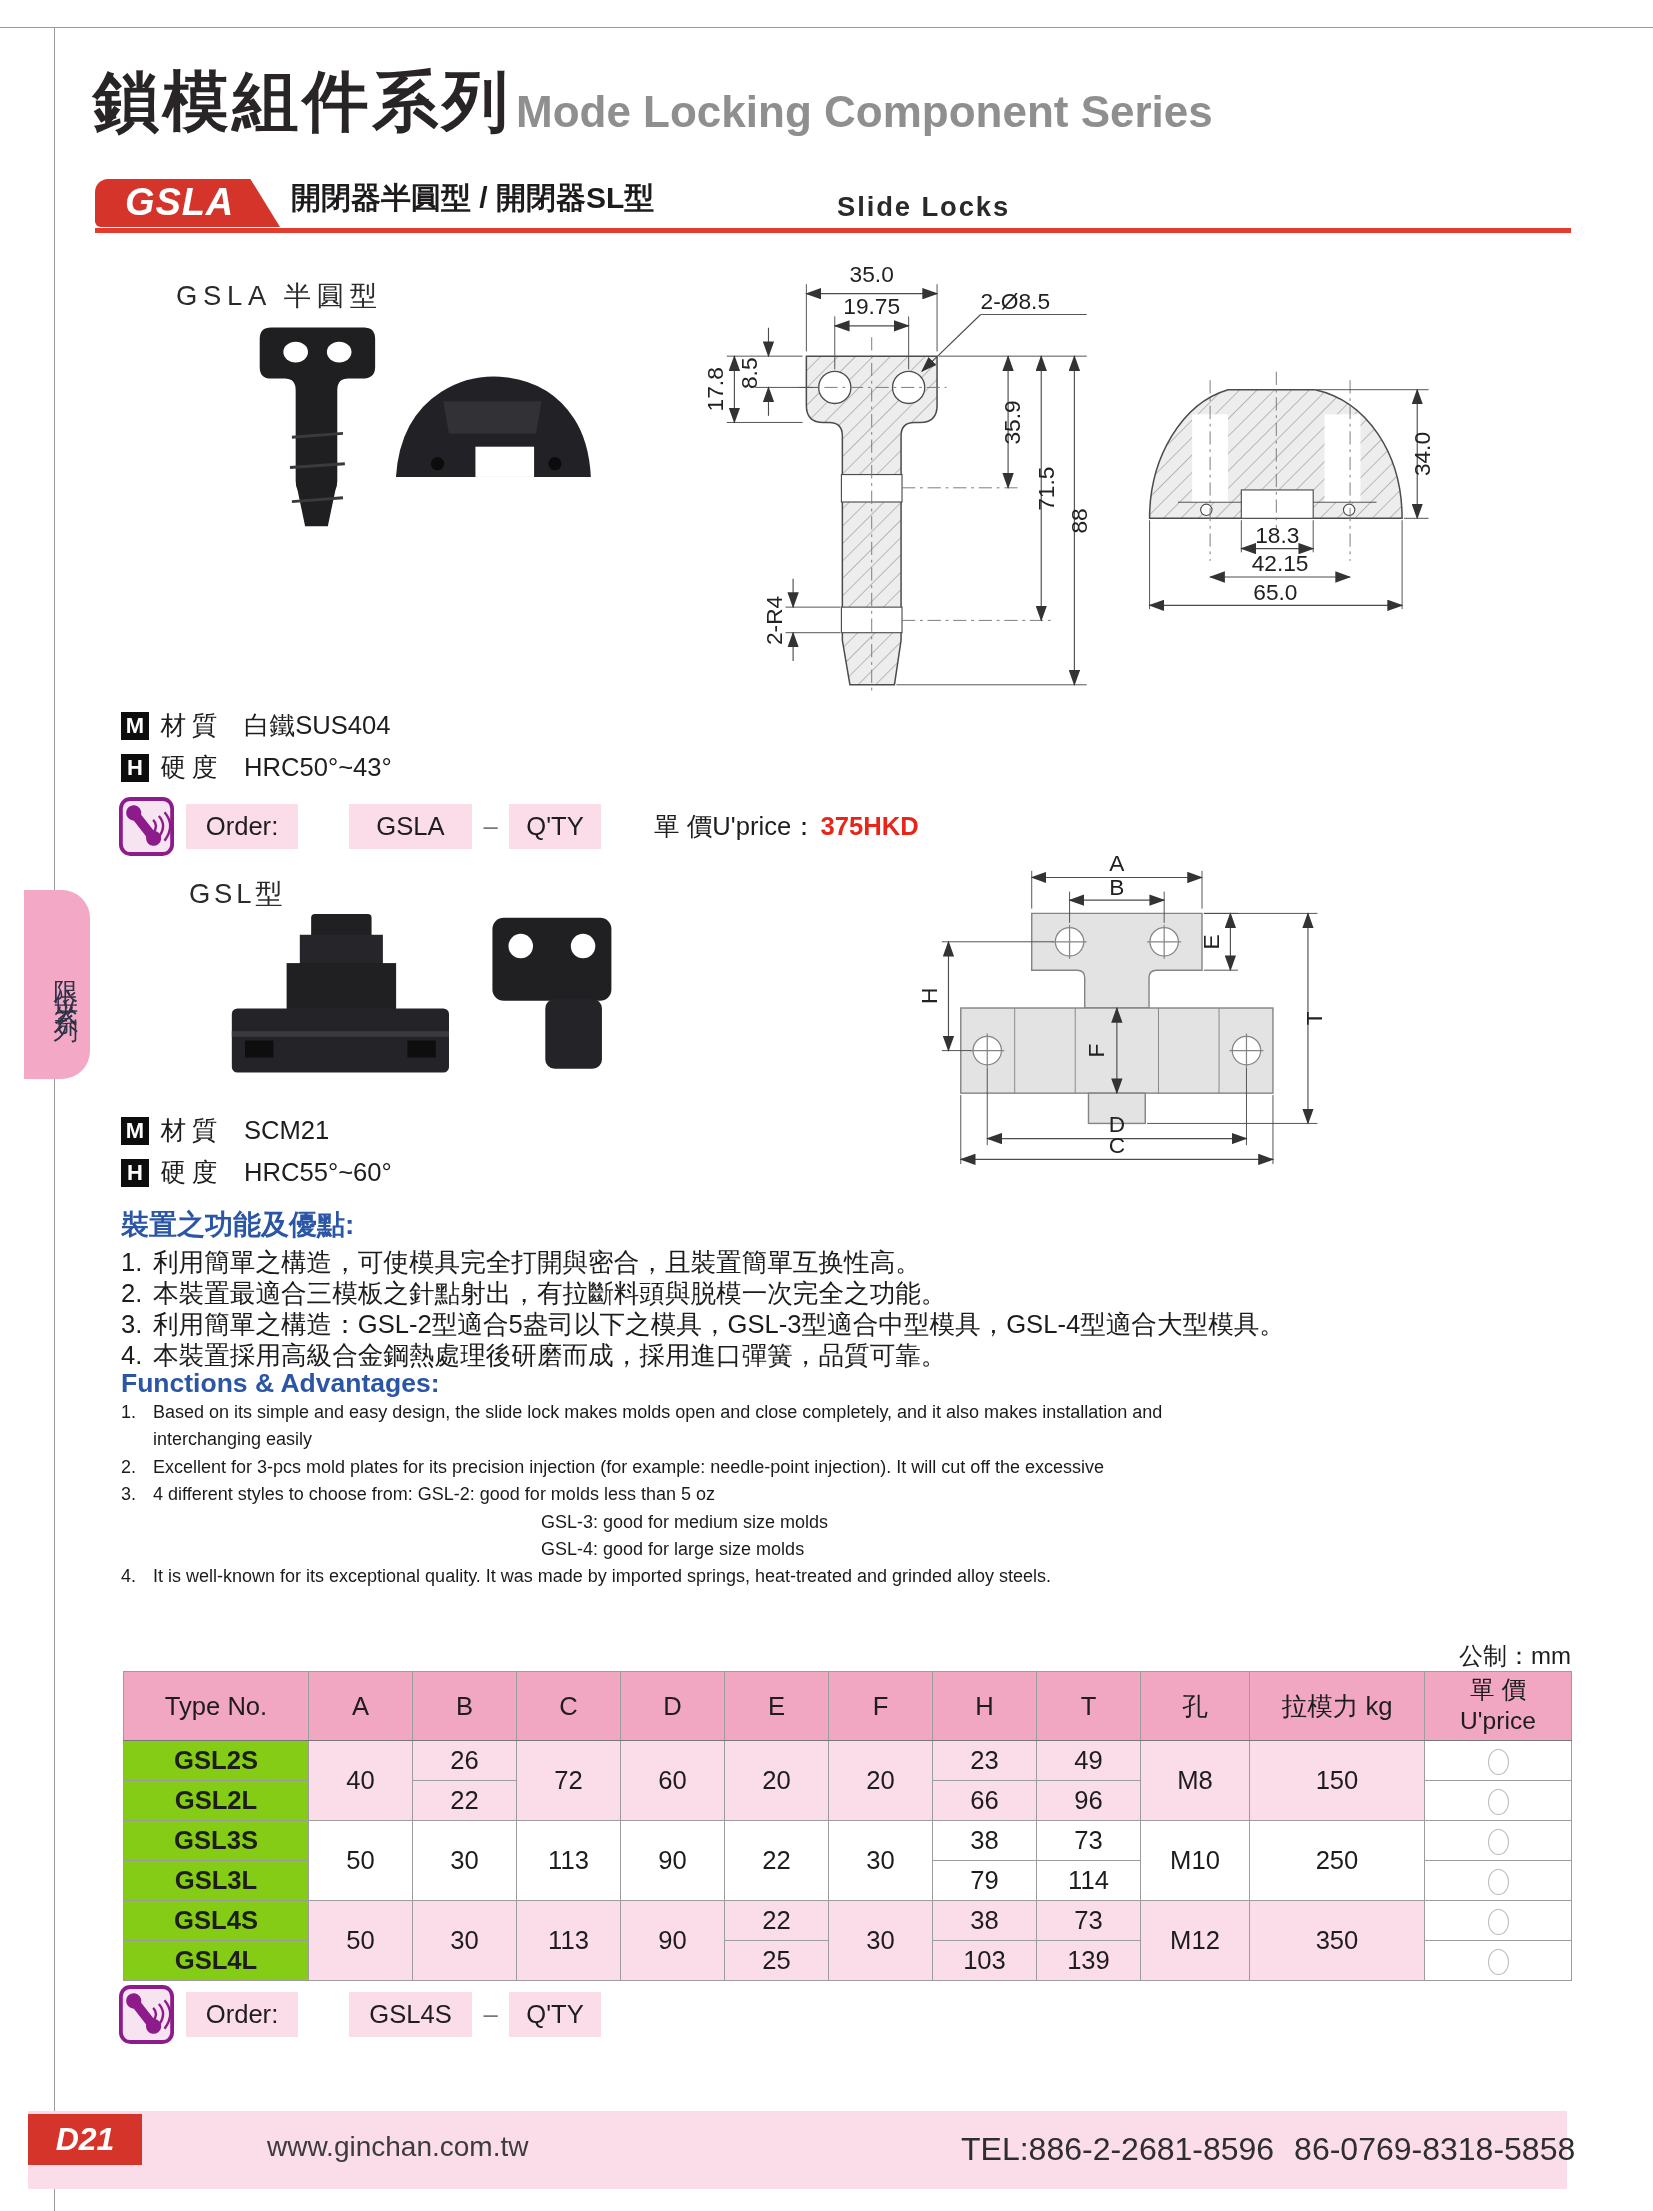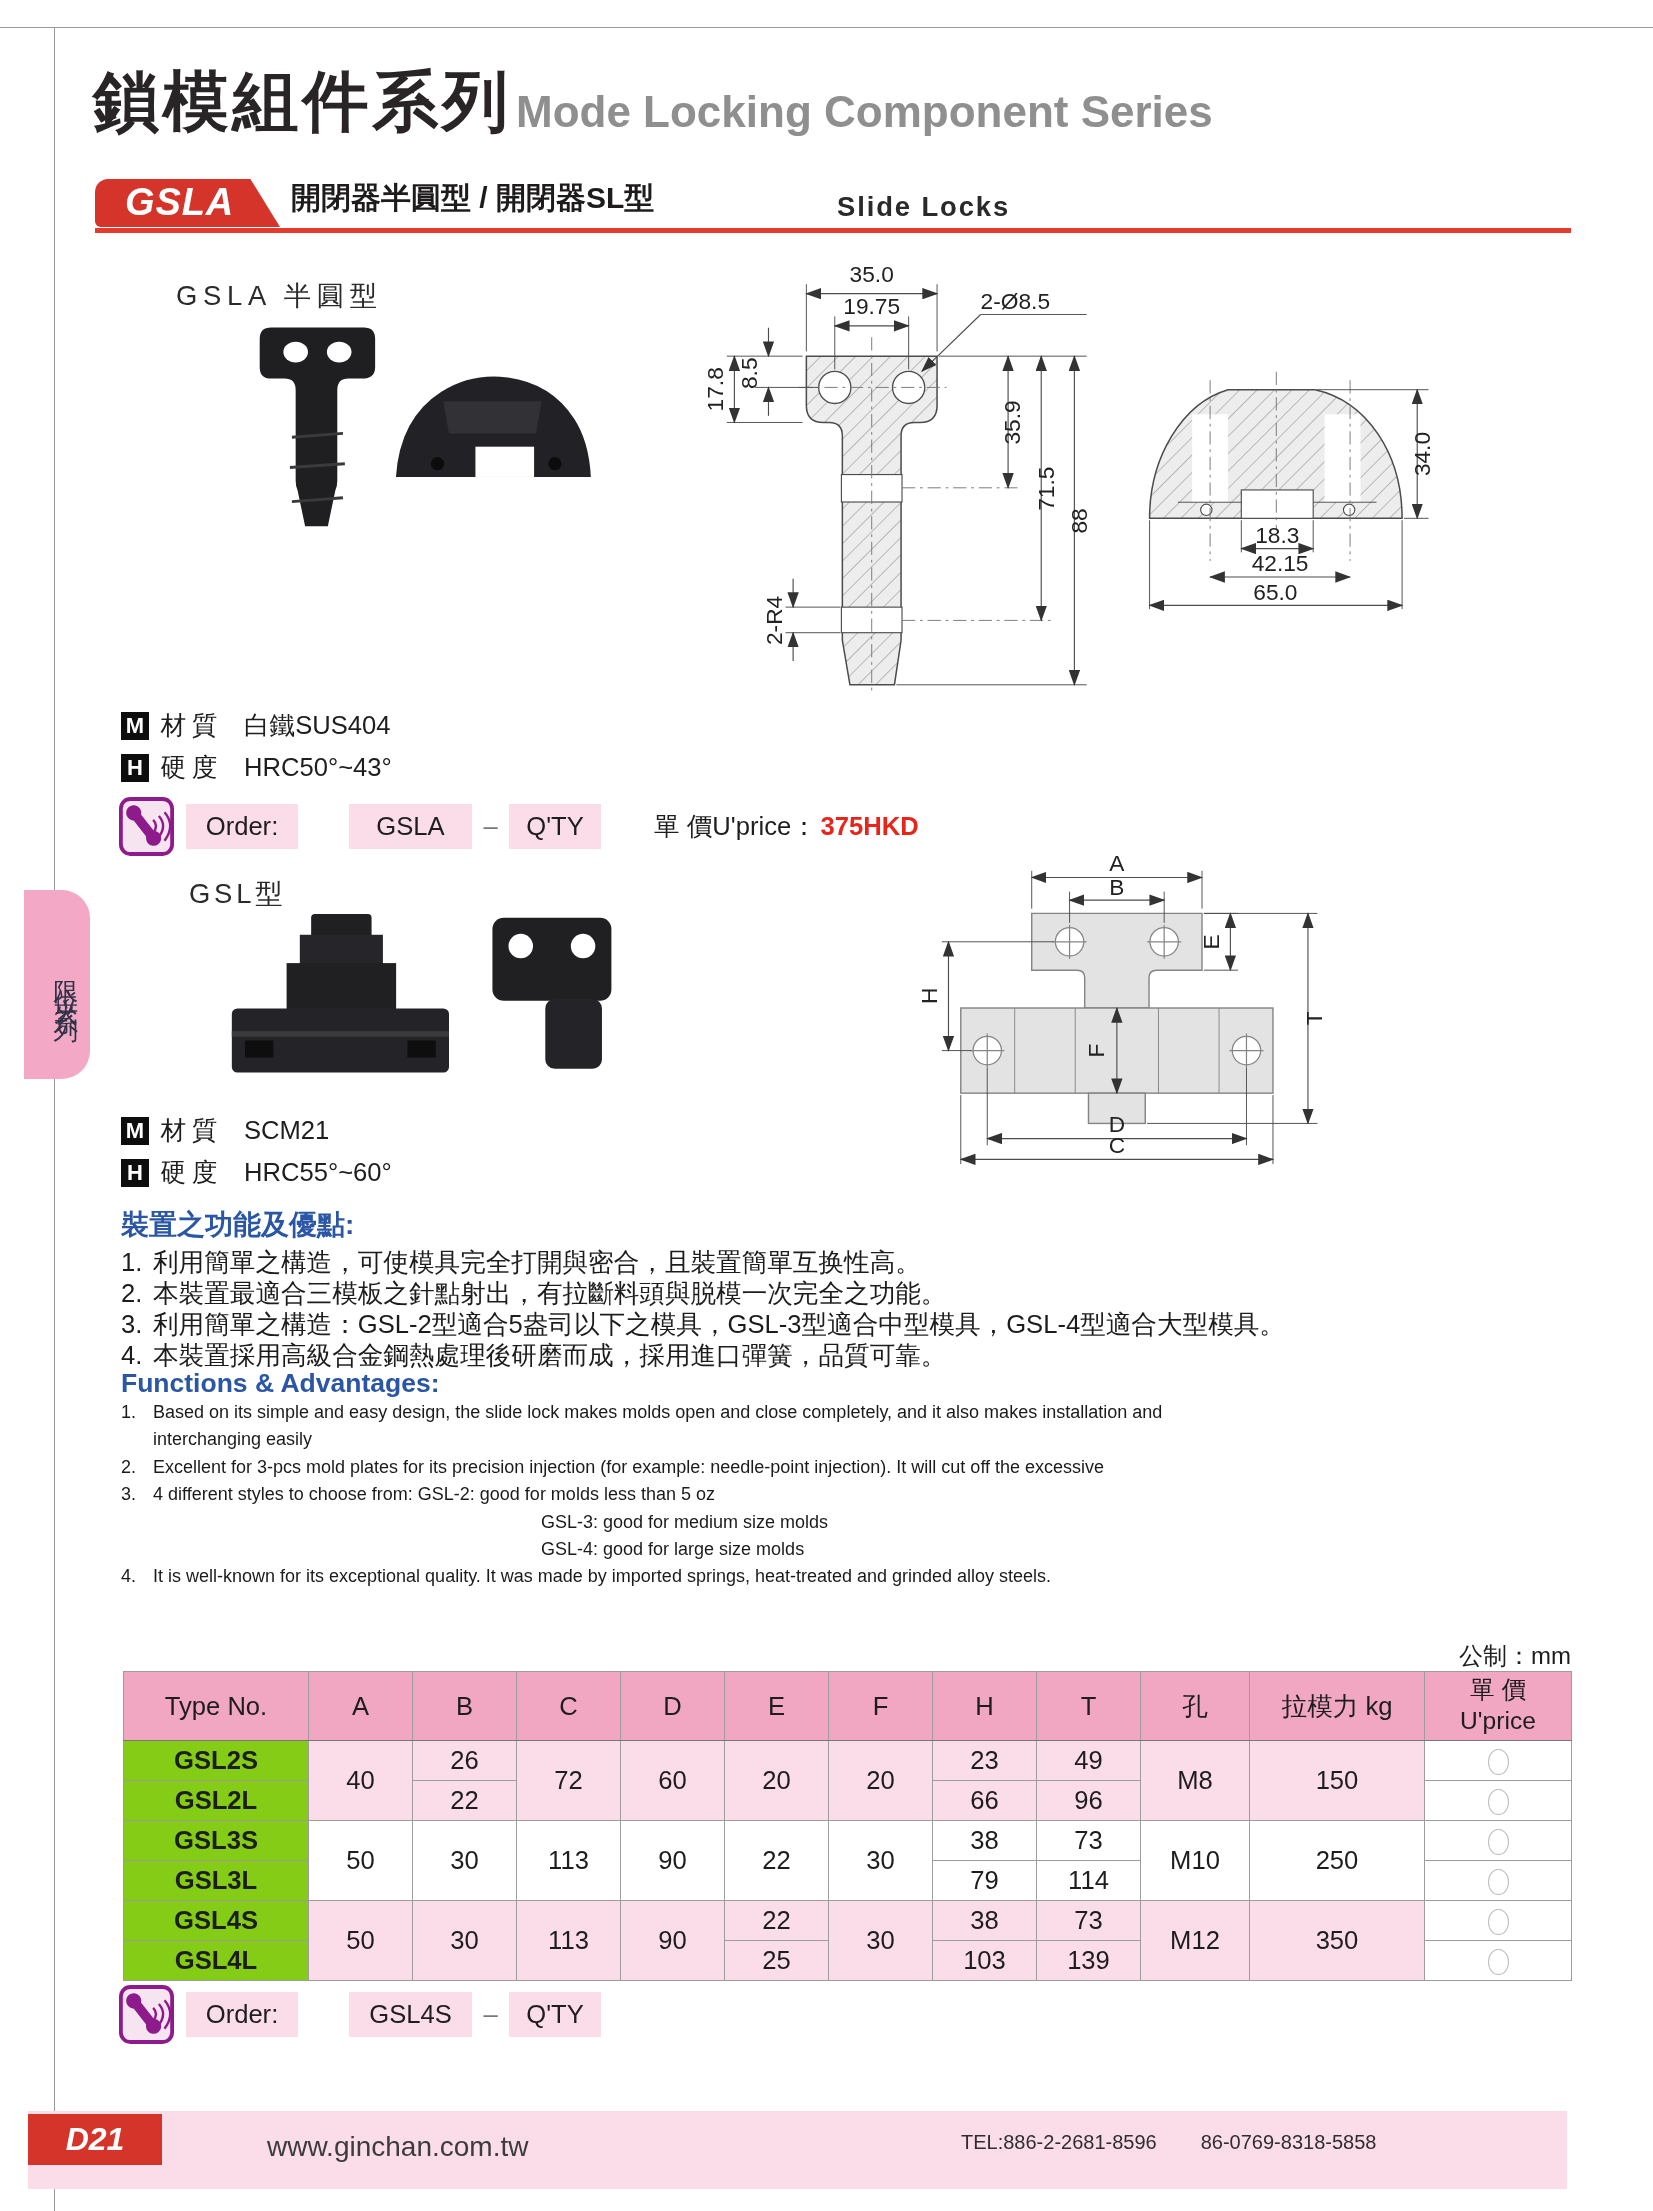--- a/index.html
+++ b/index.html
@@ -63,25 +63,25 @@
   table.spec td { height:39px; }
   td.tp { font-weight:bold; background:#84cc16; }
   td.pk { background:#fbdce9; }
   td.wt { background:#fff; }
   tr.gtop td { border-top:1.9px solid #5a5a5a; }
   .upHead { line-height:1.25; font-size:24.6px; }
   .circ { display:inline-block; width:19px; height:24.6px; border:1.9px solid #bdbdbd; border-radius:50%;
           vertical-align:middle; background:#fff; }
 
   .footBand { left:28px; top:2111px; width:1539px; height:78px; background:#fbdce9; }
-  .footBadge { left:28px; top:2114px; width:134px; height:51px; background:#d5342b; color:#fff;
+  .footBadge { left:28px; top:2114px; width:114px; height:51px; background:#d5342b; color:#fff;
                display:flex; align-items:center; justify-content:center;
                font-weight:bold; font-style:italic; font-size:32px; }
   .footSite { left:267px; top:2131px; font-size:28px; color:#3c3c3c; }
-  .footTel { left:961px; top:2131px; font-size:20px; color:#2e2e2e; display:flex; gap:44px; }
+  .footTel { left:961px; top:2131px; font-size:32px; color:#2e2e2e; display:flex; gap:20px; }
 
   .dm { font-family:"Liberation Sans",sans-serif; font-size:24px; fill:#222; }
   .dl { stroke:#4c4c4c; stroke-width:1.2; fill:none; }
   .ext { stroke:#4c4c4c; stroke-width:1; fill:none; }
   .cl { stroke:#777; stroke-width:1; stroke-dasharray:14 5 3 5; fill:none; }
 </style>
 </head>
 <body>
 
 <div class="page">

